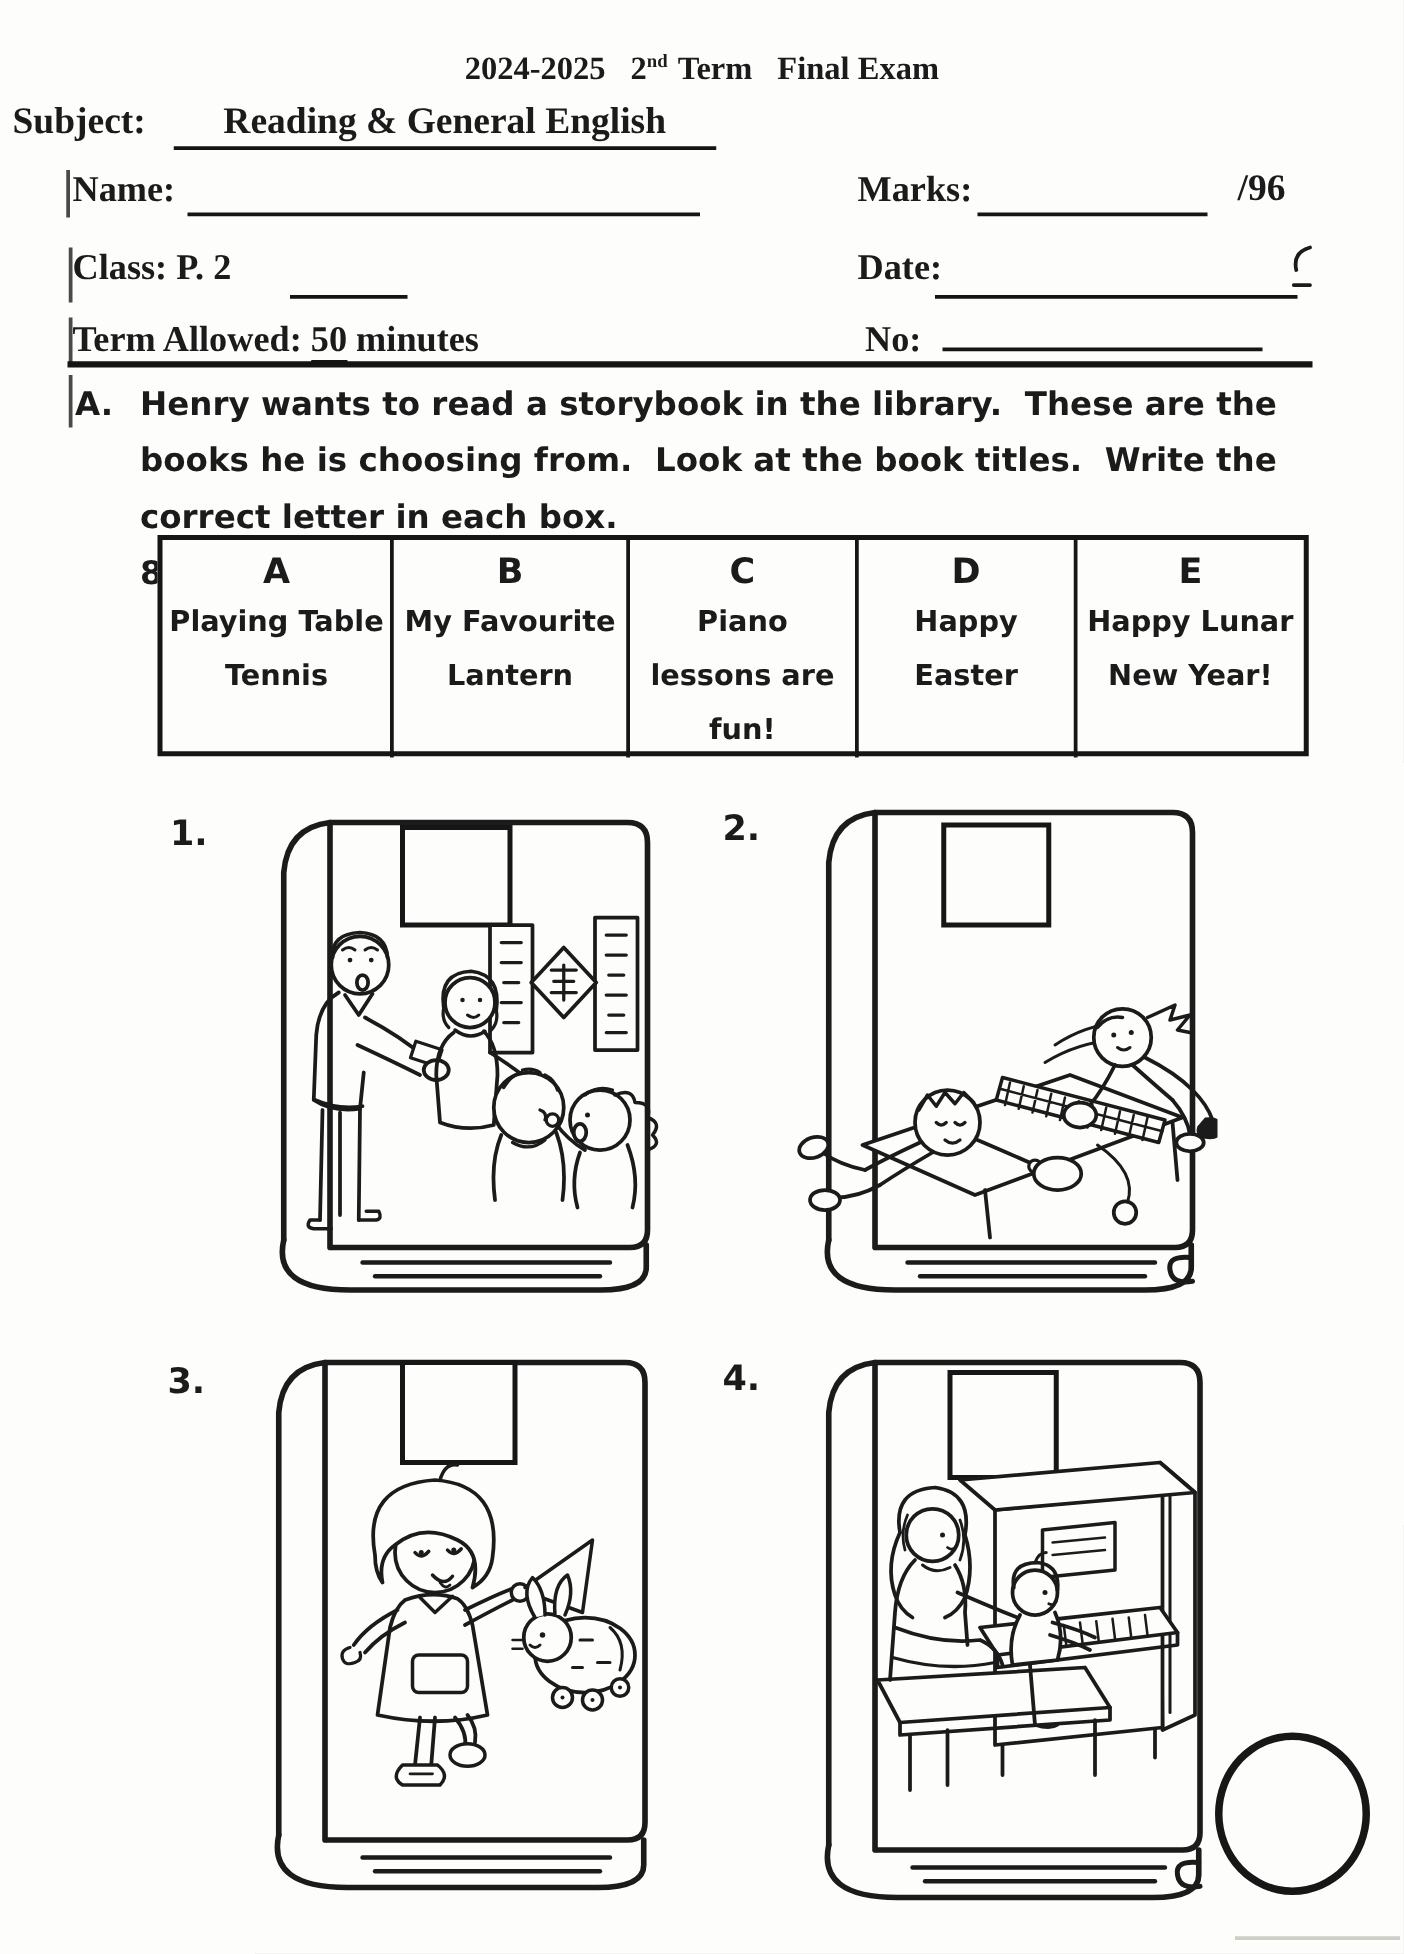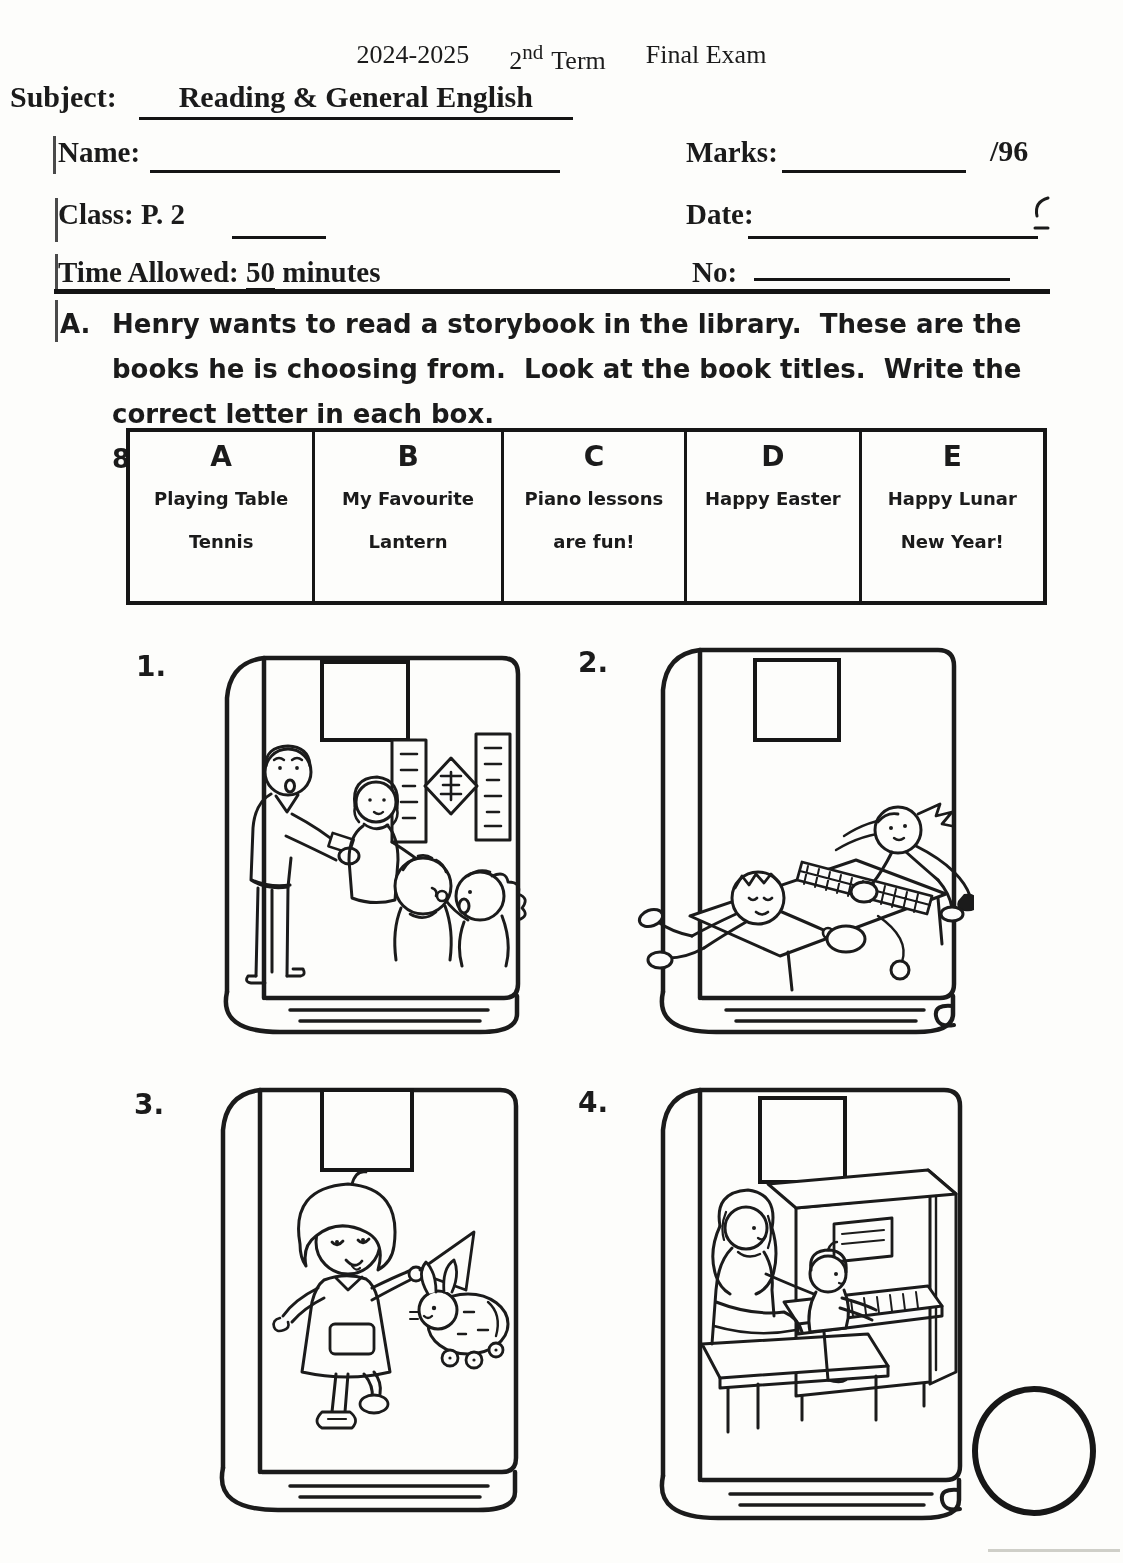--- a/index.html
+++ b/index.html
@@ -4,44 +4,44 @@
 <style>
   html,body{margin:0;padding:0;background:#e8e8e4;}
   .page{
     position:relative;width:1123px;height:1563px;margin:0 auto;
     background:#fdfdfb;overflow:hidden;color:#1b1b1b;
     font-family:"Liberation Serif", serif;
   }
   .abs{position:absolute;}
   .pre{white-space:pre;}
   
-  .title-row{top:40px;left:0;width:100%;display:flex;justify-content:center;gap:40px;
-    font-weight:400;font-size:26px;font-family:"Liberation Serif",serif;}
-  .title-row sup{font-size:21px;}
+  .title-row{top:40px;left:0;width:100%;display:flex;justify-content:center;gap:20px;
+    font-weight:700;font-size:26px;font-family:"Liberation Serif",serif;}
+  .title-row sup{font-size:15px;}
   .term-word{margin-left:8px;}
   .subject-row{top:80px;left:10px;width:100%;display:flex;justify-content:flex-start;gap:22px;
     font-weight:700;font-size:30px;}
   .subject-value{border-bottom:3.5px solid #141414;padding:0 40px 3px 40px;}
   
   .flabel{font-weight:700;font-size:29px;}
   .wline{border-bottom:3.5px solid #151515;height:0;}
   .tick{width:3px;background:#2a2a2a;opacity:.85;}
   .thick-rule{left:54px;top:289px;width:996px;height:5px;background:#141414;}
   
   .sec-a{font-family:"DejaVu Sans",sans-serif;font-weight:700;font-size:26px;line-height:45px;}
   .a-line3{display:flex;justify-content:space-between;width:938px;flex-direction:column;}
   .a-marks{display:flex;gap:30px;}
   
   .btable{left:126px;top:428px;width:921px;height:177px;border:4px solid #161616;
     display:grid;grid-template-columns:1.87fr 1.9fr 1.85fr 1.76fr 1.83fr;background:#fdfdfb;box-sizing:border-box;}
   .bcell{border-right:3.5px solid #161616;text-align:center;
     font-family:"DejaVu Sans",sans-serif;font-weight:700;padding-top:5px;}
   .bcell:last-child{border-right:none;}
   .bletter{font-size:28px;line-height:40px;}
-  .btitle{font-size:18px;line-height:43px;padding:0 5px;}
+  .btitle{font-size:23px;line-height:43px;padding:0 5px;}
   
   .qnum{font-family:"DejaVu Sans",sans-serif;font-weight:700;font-size:28px;}
   .hand-circle{left:972px;top:1386px;width:112px;height:118px;border:6px solid #171717;
     border-radius:50%;background:#fdfdfb;z-index:5;}
   .smudge{left:988px;top:1549px;width:132px;height:3px;background:#cfcfc8;}
   svg{display:block;}
 </style>
 </head>
 <body>
 
@@ -69,21 +69,21 @@
   <div class="abs flabel" style="left:990px;top:134px;font-size:30px;">/96</div>
 
   <div class="abs flabel" style="left:58px;top:198px;">Class: P. 2</div>
   <div class="abs wline" style="left:232px;top:236px;width:94px;"></div>
   <div class="abs flabel" style="left:686px;top:198px;">Date:</div>
   <div class="abs wline" style="left:748px;top:236px;width:290px;"></div>
   <svg class="abs" style="left:1028px;top:192px;" width="26" height="52" viewBox="0 0 26 52">
     <path d="M20,6 Q6,10 9,24 M7,36 h13" fill="none" stroke="#1b1b1b" stroke-width="3" stroke-linecap="round"></path>
   </svg>
 
-  <div class="abs flabel pre" style="left:58px;top:256px;"><span>Time Allowed:</span><span> </span><span style="border-bottom:3.5px solid #151515;">50</span><span> </span><span>minutes</span></div>
+  <div class="abs flabel pre" style="left:58px;top:256px;"><span>Term Allowed:</span><span> </span><span style="border-bottom:3.5px solid #151515;">50</span><span> </span><span>minutes</span></div>
   <div class="abs flabel" style="left:692px;top:256px;">No:</div>
   <div class="abs wline" style="left:754px;top:278px;width:256px;"></div>
   <div class="abs thick-rule"></div>
 
   <div class="abs sec-a" style="left:60px;top:302px;">A.</div>
   <div class="abs sec-a" style="left:112px;top:302px;">
     <div class="pre">Henry wants to read a storybook in the library.  These are the</div>
     <div class="pre">books he is choosing from.  Look at the book titles.  Write the</div>
     <div class="a-line3">
       <span class="pre">correct letter in each box.</span>

